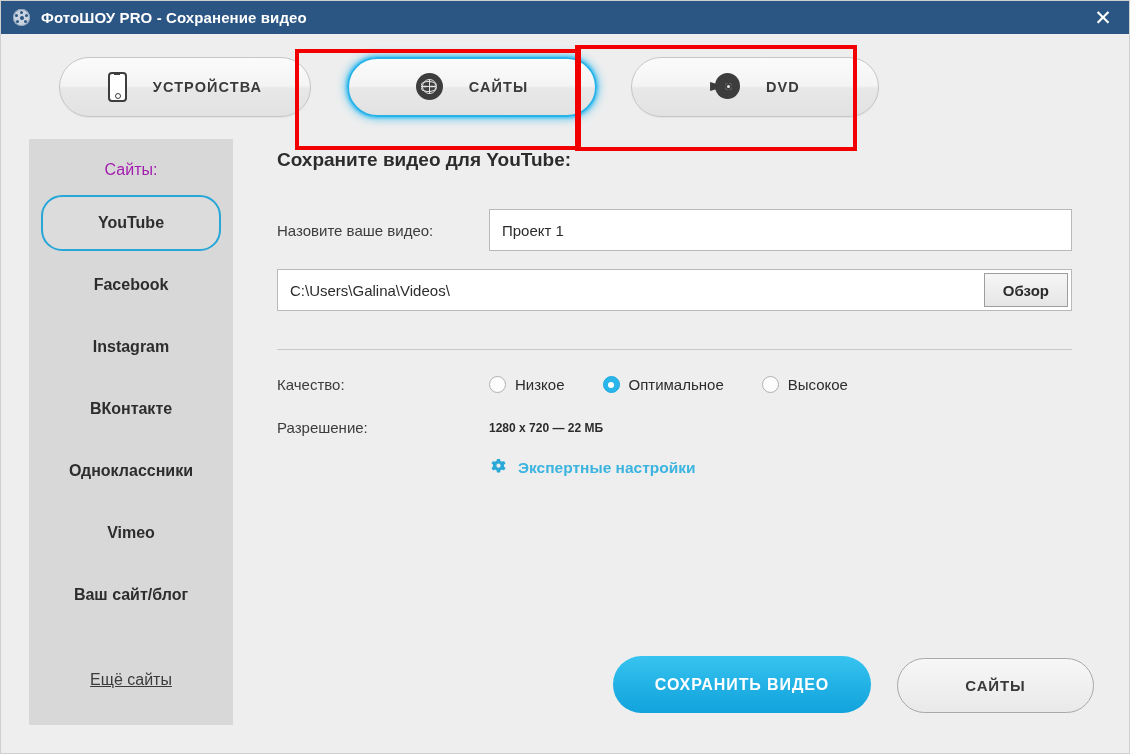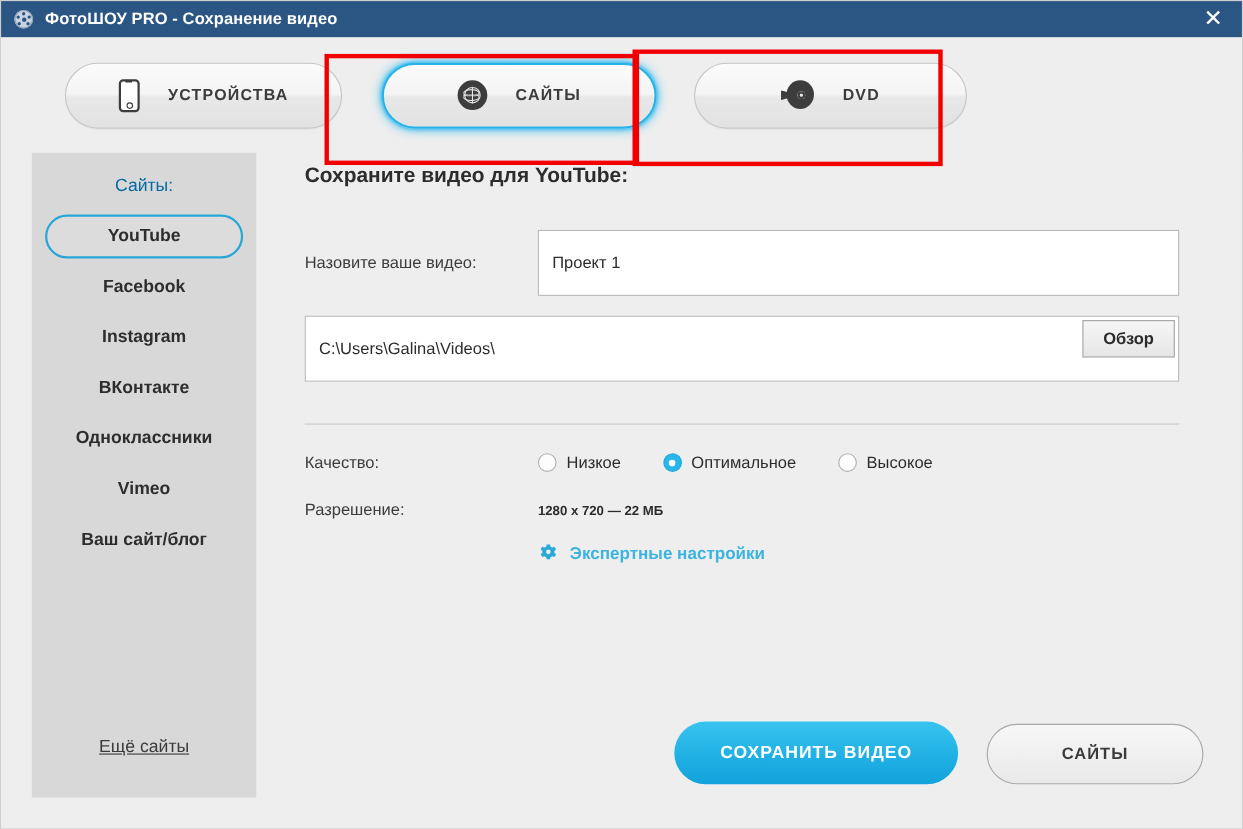--- a/index.html
+++ b/index.html
@@ -205,26 +205,26 @@
     background: #d8d8d8;
     display: flex;
     flex-direction: column;
     align-items: center;
     padding-top: 22px;
     padding-bottom: 22px;
     margin-bottom: 28px;
   }
   .sidebar-title {
     font-size: 16px;
-    color: #0369a1;
+    color: #a21caf;
     margin-bottom: 16px;
   }
   .side-item {
     width: 180px;
-    height: 40px;
+    height: 56px;
     display: flex; align-items: center; justify-content: center;
     font-size: 16px;
     color: #2d2d2d;
     font-weight: bold;
     cursor: pointer;
     border-radius: 21px;
     border: 1px solid transparent;
     margin-bottom: 6px;
   }
   .side-item.active {
@@ -260,21 +260,21 @@
     margin-bottom: 18px;
   }
   .field-label {
     width: 212px;
     flex: 0 0 212px;
     font-size: 15px;
     color: #3c3c3c;
   }
   .field-input {
     flex: 1 1 auto;
-    height: 60px;
+    height: 42px;
     background: #ffffff;
     border: 1px solid #b9b9b9;
     display: flex;
     align-items: center;
     padding-left: 12px;
     font-size: 15px;
     color: #2c2c2c;
     position: relative;
     margin-right: 35px;
   }

